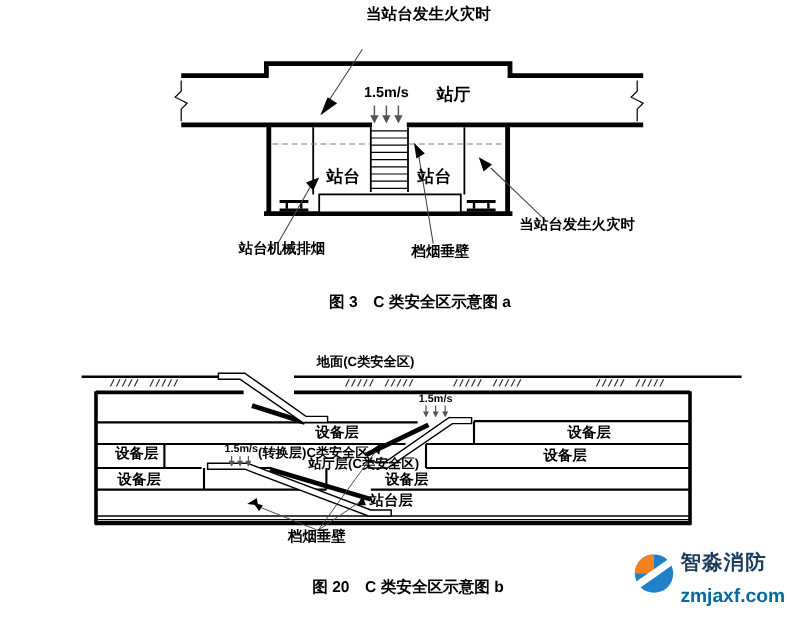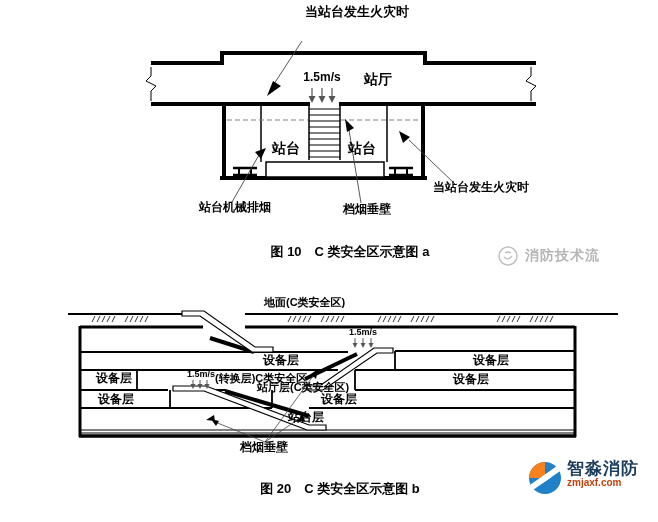--- a/index.html
+++ b/index.html
@@ -10,23 +10,23 @@
   .f13{font-size:13px;}
   .f14{font-size:14px;font-family:Liberation Serif, serif;}
   .f12{font-size:12px;}
   .f11{font-size:11px;}
   .f9{font-size:9px;}
   .center{text-align:center;}
   .callout{line-height:17px;}
   .watermark{display:flex;align-items:center;gap:6px;color:#b5b5b5;font-size:14px;
              font-weight:bold;letter-spacing:1px;}
   .brand{display:flex;align-items:flex-start;gap:4px;}
-  .brand-col{display:flex;flex-direction:column;line-height:1.05;}
+  .brand-col{display:flex;flex-direction:column;line-height:1.05;gap:12px;}
   .brand-name{font-size:17px;font-weight:bold;color:#1c3c5e;letter-spacing:1px;}
-  .brand-url{font-size:10px;font-weight:bold;color:#c2410c;}
+  .brand-url{font-size:16px;font-weight:bold;color:#0369a1;}
 </style>
 </head>
 <body>
 
 <div id="stage">
 
   <svg width="658" height="292" viewBox="0 0 658 292" style="top:0;">
     <g stroke="#000" fill="none">
 
       <path d="M151,63 H224 M222,64 V51 M220,53 H427 M425,51 V64 M423,63 H536" stroke-width="4"></path>
@@ -164,42 +164,35 @@
   <div class="lbl f13 center callout" style="left:262px;top:3px;width:190px;">
     <div>当站台发生火灾时</div>
   </div>
   <div class="lbl f12 center" style="left:298px;top:71px;width:48px;">1.5m/s</div>
   <div class="lbl f14" style="left:364px;top:72px;">站厅</div>
   <div class="lbl f14" style="left:272px;top:141px;">站台</div>
   <div class="lbl f14" style="left:348px;top:141px;">站台</div>
   <div class="lbl f12" style="left:167px;top:201px;padding-left:32px;">站台机械排烟</div>
   <div class="lbl f12" style="left:343px;top:203px;">档烟垂壁</div>
   <div class="lbl f12" style="left:433px;top:181px;">当站台发生火灾时</div>
-  <div class="lbl f13 center" style="left:260px;top:245px;width:180px;">图 10　C 类安全区示意图 a</div>
-
-  <div class="watermark" style="position:absolute;left:497px;top:245px;">
-    <svg width="22" height="22" viewBox="0 0 22 22" style="position:static;">
-      <circle cx="11" cy="11" r="9" fill="none" stroke="#c0c0c0" stroke-width="1.5"></circle>
-      <path d="M7,12 Q11,16 15,11 M8,8 Q11,6 14,8" fill="none" stroke="#c0c0c0" stroke-width="1.3"></path>
-    </svg>
-    <span>消防技术流</span>
-  </div>
+  <div class="lbl f13 center" style="left:260px;top:245px;width:180px;">图 3　C 类安全区示意图 a</div>
+
 
   <div class="lbl f11" style="left:264px;top:296px;">地面(C类安全区)</div>
   <div class="lbl f11" style="left:257px;top:334px;margin-top:47px;">站厅层(C类安全区)</div>
   <div class="lbl f9" style="left:349px;top:327px;">1.5m/s</div>
   <div class="lbl f12" style="left:263px;top:354px;">设备层</div>
   <div class="lbl f12" style="left:473px;top:354px;">设备层</div>
   <div class="lbl f12" style="left:96px;top:372px;">设备层</div>
   <div class="lbl f9" style="left:187px;top:369px;">1.5m/s</div>
   <div class="lbl f11" style="left:215px;top:372px;">(转换层)C类安全区</div>
   <div class="lbl f12" style="left:453px;top:373px;">设备层</div>
   <div class="lbl f12" style="left:98px;top:393px;">设备层</div>
   <div class="lbl f12" style="left:321px;top:393px;">设备层</div>
-  <div class="lbl f12" style="left:288px;top:411px;">站台层</div>
+  <div class="lbl f12" style="left:308px;top:411px;">站台层</div>
   <div class="lbl f12" style="left:240px;top:441px;">档烟垂壁</div>
   <div class="lbl f13 center" style="left:255px;top:482px;width:170px;">图 20　C 类安全区示意图 b</div>
 
   <div class="brand" style="position:absolute;left:527px;top:460px;">
     <svg width="36" height="36" viewBox="0 0 36 36" style="position:static;">
       <circle cx="18" cy="18" r="16" fill="#2080c8"></circle>
       <path d="M18,2 A16,16 0 0 0 2,18 L18,18 Z" fill="#f5821f"></path>
       <rect x="-4" y="15" width="44" height="6" fill="#ffffff" transform="rotate(-35 18 18)"></rect>
       <path d="M10,24 Q18,22 27,13" stroke="#ffffff" stroke-width="2" fill="none"></path>
     </svg>

